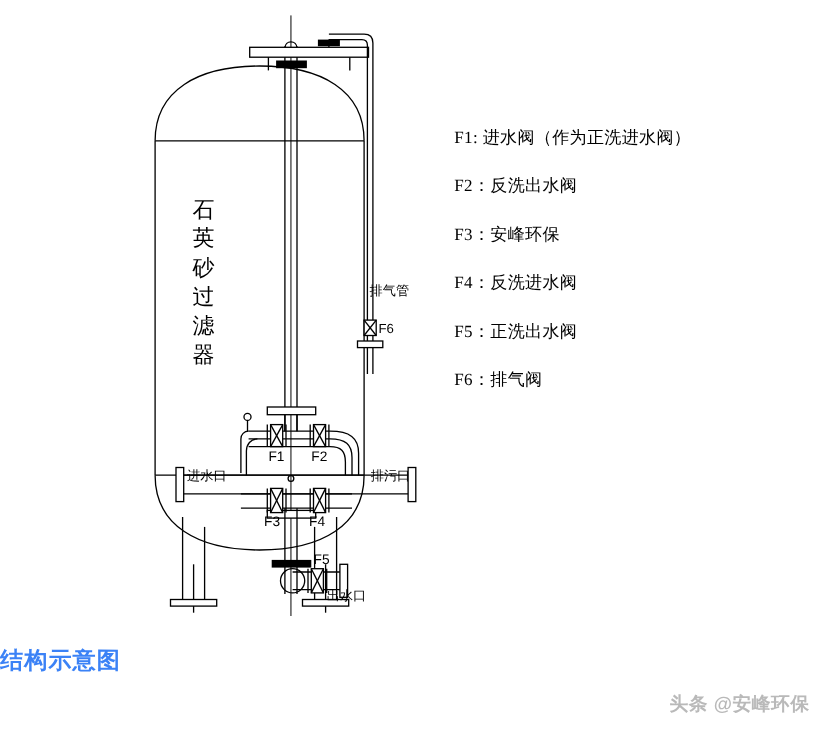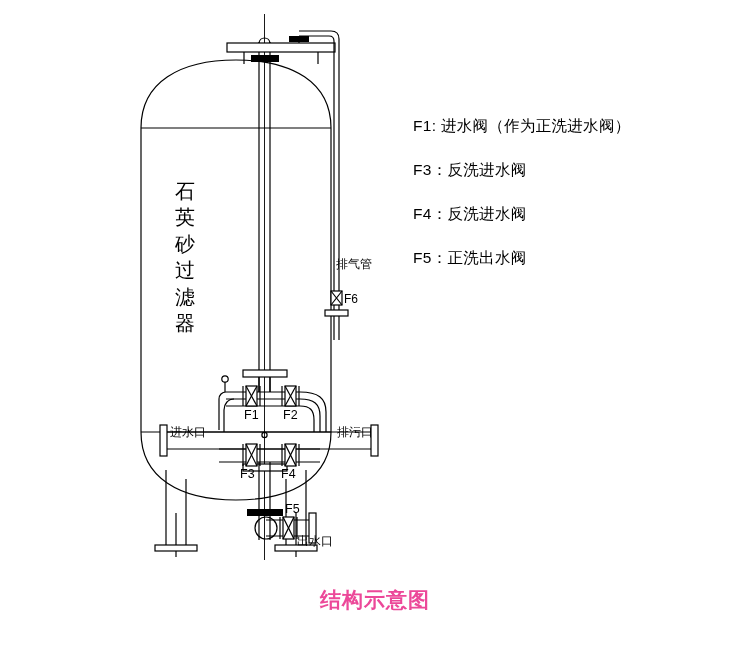--- a/index.html
+++ b/index.html
@@ -30,30 +30,31 @@
     top: 118px;
     width: 330px;
   }
   .legend-row {
     font-size: 15.5px;
     color: #000000;
     line-height: 1;
     height: 44px;
     white-space: nowrap;
     letter-spacing: 0.3px;
+    font-family: Liberation Serif, serif;
   }
   .diagram-title {
     position: absolute;
     left: 0;
     top: 586px;
     width: 750px;
-    text-align: center;
+    text-align: left;
     font-size: 21px;
     font-weight: bold;
-    color: #ec4899;
+    color: #3b82f6;
     letter-spacing: 1px;
   }
   .watermark {
     position: absolute;
     right: 14px;
     bottom: 18px;
     font-size: 17px;
     font-weight: bold;
     color: #b9b9b9;
     letter-spacing: 0.5px;
@@ -265,21 +266,24 @@
       <div>石</div>
       <div>英</div>
       <div>砂</div>
       <div>过</div>
       <div>滤</div>
       <div>器</div>
     </div>
 
   <div class="legend-list">
     <div class="legend-row">F1: 进水阀（作为正洗进水阀）</div>
-    <div class="legend-row">F3：反洗进水阀</div>
+    <div class="legend-row">F2：反洗出水阀</div>
+    <div class="legend-row">F3：安峰环保</div>
     <div class="legend-row">F4：反洗进水阀</div>
     <div class="legend-row">F5：正洗出水阀</div>
+    <div class="legend-row">F6：排气阀</div>
   </div>
 
   <div class="diagram-title">结构示意图</div>
 
+  <div class="watermark">头条 @安峰环保</div>
 
 </div>
 
 </body></html>

